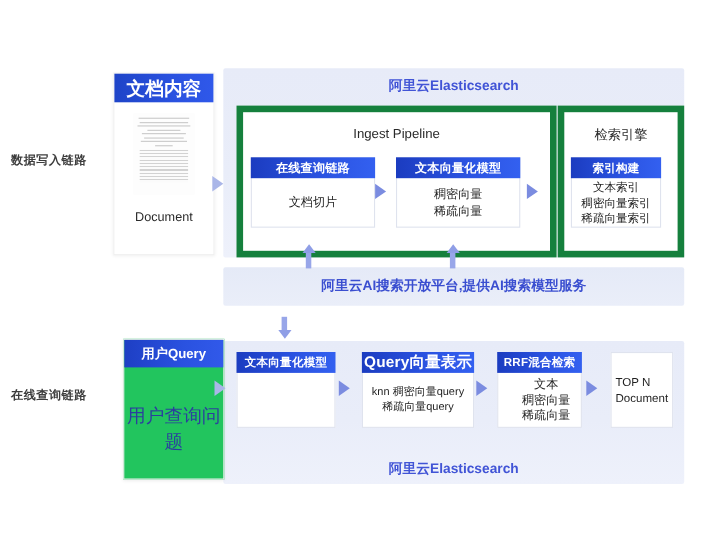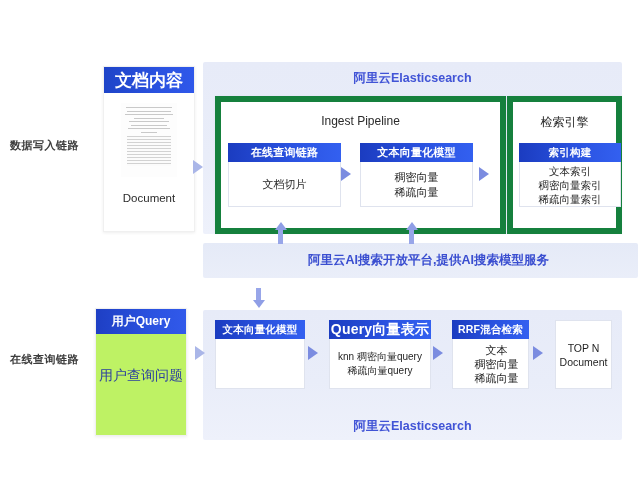--- a/index.html
+++ b/index.html
@@ -42,21 +42,20 @@
   }
   #es-top-title{left:0;top:8px;width:419px;text-align:center;}
   #es-bottom-title{left:0;top:108px;width:419px;text-align:center;}
 
   
   #platform-band{
     position:absolute;left:203px;top:243px;width:419px;height:35px;
     background:linear-gradient(180deg,#e5eaf7 0%,#eaeef9 100%);
     display:flex;align-items:center;justify-content:center;
     border-radius:2px;
-    padding-left:16px;
   }
   #platform-band .txt{
     font-size:12.5px;font-weight:bold;color:#3a4ed0;white-space:nowrap;
   }
 
   
   .white-card{
     position:absolute;
     background:#ffffff;
     border:6px solid #15803d;
@@ -92,33 +91,33 @@
     margin:3px auto 0 auto;width:44px;height:30px;
     background:repeating-linear-gradient(180deg,#d2d2d2 0 1px,#fbfbfb 1px 3px);
   }
   #doc-caption{
     position:absolute;left:0;top:125px;width:90px;text-align:center;
     font-size:11.5px;color:#2b2b2b;
   }
 
   
   #uq-card{
-    position:absolute;left:95px;top:308px;width:90px;height:126px;
-    background:#bef264;border:1px solid #f0f0f0;
+    position:absolute;left:112px;top:308px;width:90px;height:126px;
+    background:#22c55e;border:1px solid #f0f0f0;
     box-shadow:0 1px 3px rgba(0,0,0,.07);
   }
   #uq-header{
     position:absolute;left:0;top:0;width:90px;height:25px;
     background:linear-gradient(90deg,#1e3fc4 0%,#2a52e0 60%,#3159ea 100%);
     display:flex;align-items:center;justify-content:center;
   }
   #uq-header .txt{font-size:12px;font-weight:bold;color:#fff;white-space:nowrap;}
   #uq-body{
     position:absolute;left:0;top:58px;width:90px;text-align:center;
-    font-size:14px;color:#2b3f9e;
+    font-size:17px;color:#2b3f9e;
   }
 
   
   .mod{
     position:absolute;background:#ffffff;border:1px solid #dfe3ee;
   }
   .mod .hd{
     position:absolute;left:-1px;top:-1px;right:-1px;height:19px;
     background:linear-gradient(90deg,#1b3cc0 0%,#2a52e0 55%,#3360f0 100%);
     display:flex;align-items:center;justify-content:center;
@@ -131,39 +130,39 @@
     display:flex;align-items:center;justify-content:center;
     text-align:center;
   }
   .mod .bd span{
     font-size:11px;color:#1f1f1f;line-height:15px;white-space:pre-line;
   }
 
   
   #mod-split{left:228px;top:143px;width:111px;height:62px;}
   #mod-vec{left:360px;top:143px;width:111px;height:62px;}
-  #mod-index{left:519px;top:143px;width:80px;height:62px;padding-left:20px;}
+  #mod-index{left:519px;top:143px;width:80px;height:62px;}
   #mod-index .bd span{font-size:10.5px;line-height:14px;}
   #mod-index .hd span{font-size:10.5px;}
 
   
   #mod-qvec{left:215px;top:320px;width:88px;height:67px;}
   #mod-qrep{left:329px;top:320px;width:100px;height:67px;}
   #mod-qrep .bd span{font-size:10px;line-height:14px;}
   #mod-rrf{left:452px;top:320px;width:75px;height:67px;}
   #mod-rrf .hd span{font-size:10.5px;}
   #mod-rrf .bd span{font-size:11px;line-height:14px;margin-left:12px;}
   #mod-qvec .hd span{font-size:10.5px;}
   #mod-qrep .hd span{font-size:14px;}
 
   
   #box-topn{
     position:absolute;left:555px;top:320px;width:55px;height:67px;
     background:#fff;border:1px solid #dfe3ee;
-    display:flex;align-items:center;justify-content:center;text-align:center;
+    display:flex;align-items:center;justify-content:center;
   }
   #box-topn span{font-size:10.5px;color:#1f1f1f;line-height:14px;white-space:pre-line;}
 
   
   .arw{position:absolute;width:0;height:0;}
   .arw-r{
     border-top:7px solid transparent;
     border-bottom:7px solid transparent;
     border-left:10px solid #7b8ce0;
   }

